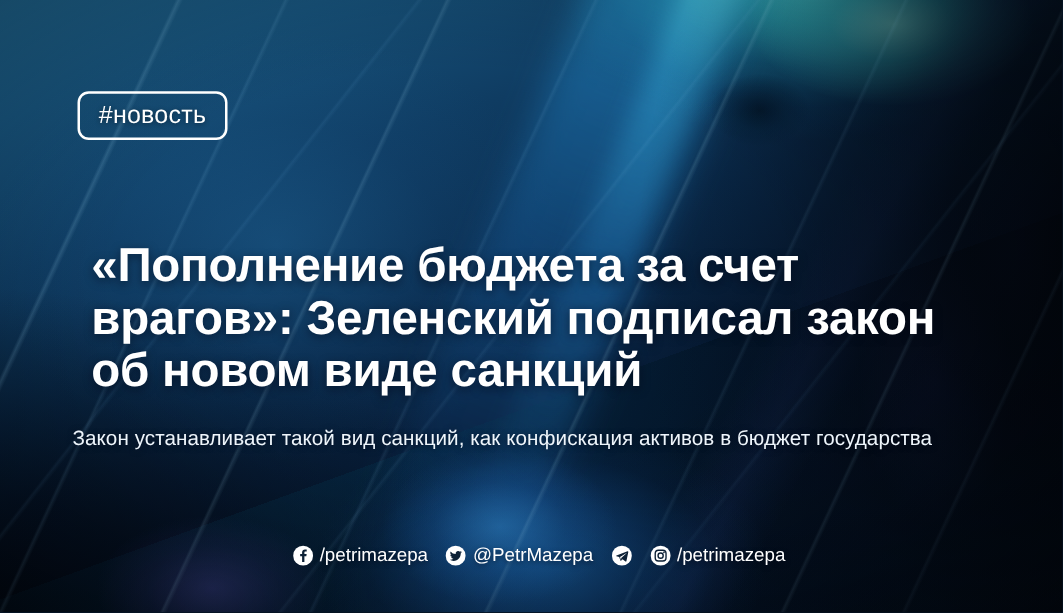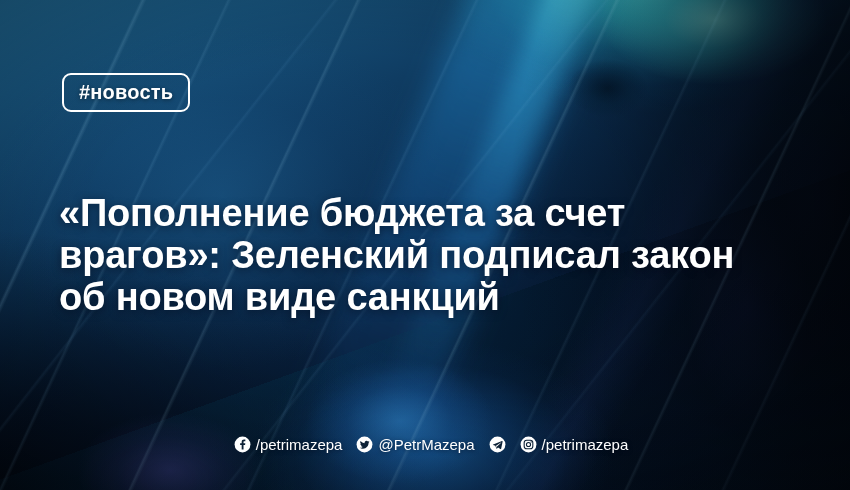--- a/index.html
+++ b/index.html
@@ -214,28 +214,28 @@
     left: 62px;
     top: 73px;
     border: 2px solid #ffffff;
     border-radius: 9px;
     padding: 7px 15px 8px 15px;
     color: #ffffff;
     font-size: 20px;
     line-height: 1;
     letter-spacing: 0.2px;
     font-family: "Liberation Sans Narrow", "Liberation Sans", sans-serif;
-    font-weight: 700;
+    font-weight: 400;
     white-space: nowrap;
     text-shadow: 0 1px 4px rgba(0,0,0,0.45);
   }
 
   .headline {
     position: absolute;
-    left: 59px;
+    left: 73px;
     top: 192px;
     width: 680px;
     margin: 0;
     color: #ffffff;
     font-family: "Liberation Sans Narrow", "Liberation Sans", sans-serif;
     font-weight: 700;
     font-size: 38px;
     line-height: 42px;
     letter-spacing: -0.2px;
     text-shadow: 0 2px 8px rgba(0,8,22,0.55);
@@ -308,20 +308,21 @@
   <div class="bg streaks"></div>
   <div class="bg streaks-2"></div>
   <div class="bg bg-vignette"></div>
 
   <div class="content">
 
     <div class="badge">#новость</div>
 
     <h1 class="headline">«Пополнение бюджета за счет врагов»: Зеленский подписал закон об новом виде санкций</h1>
 
+    <p class="subtitle">Закон устанавливает такой вид санкций, как конфискация активов в бюджет государства</p>
 
     <div class="social-bar">
 
       <div class="social-item">
         <svg class="social-icon" viewBox="0 0 24 24">
           <circle cx="12" cy="12" r="11.2" fill="#ffffff"></circle>
           <path fill="#0d2136" d="M13.45 19.2v-6.5h2.18l.33-2.53h-2.51V8.55c0-.73.2-1.23 1.25-1.23h1.34V5.06c-.23-.03-1.03-.1-1.95-.1-1.93 0-3.25 1.18-3.25 3.34v1.87H8.65v2.53h2.19v6.5h2.61z"></path>
         </svg>
         <span class="social-handle">/petrimazepa</span>
       </div>

